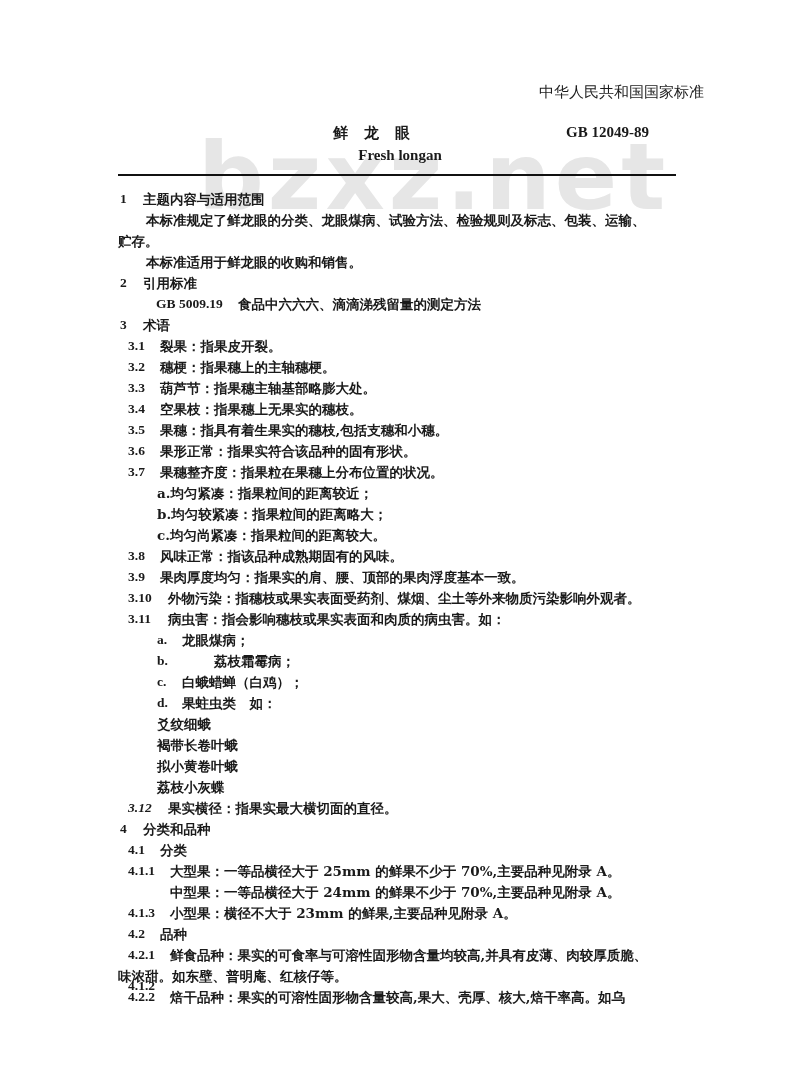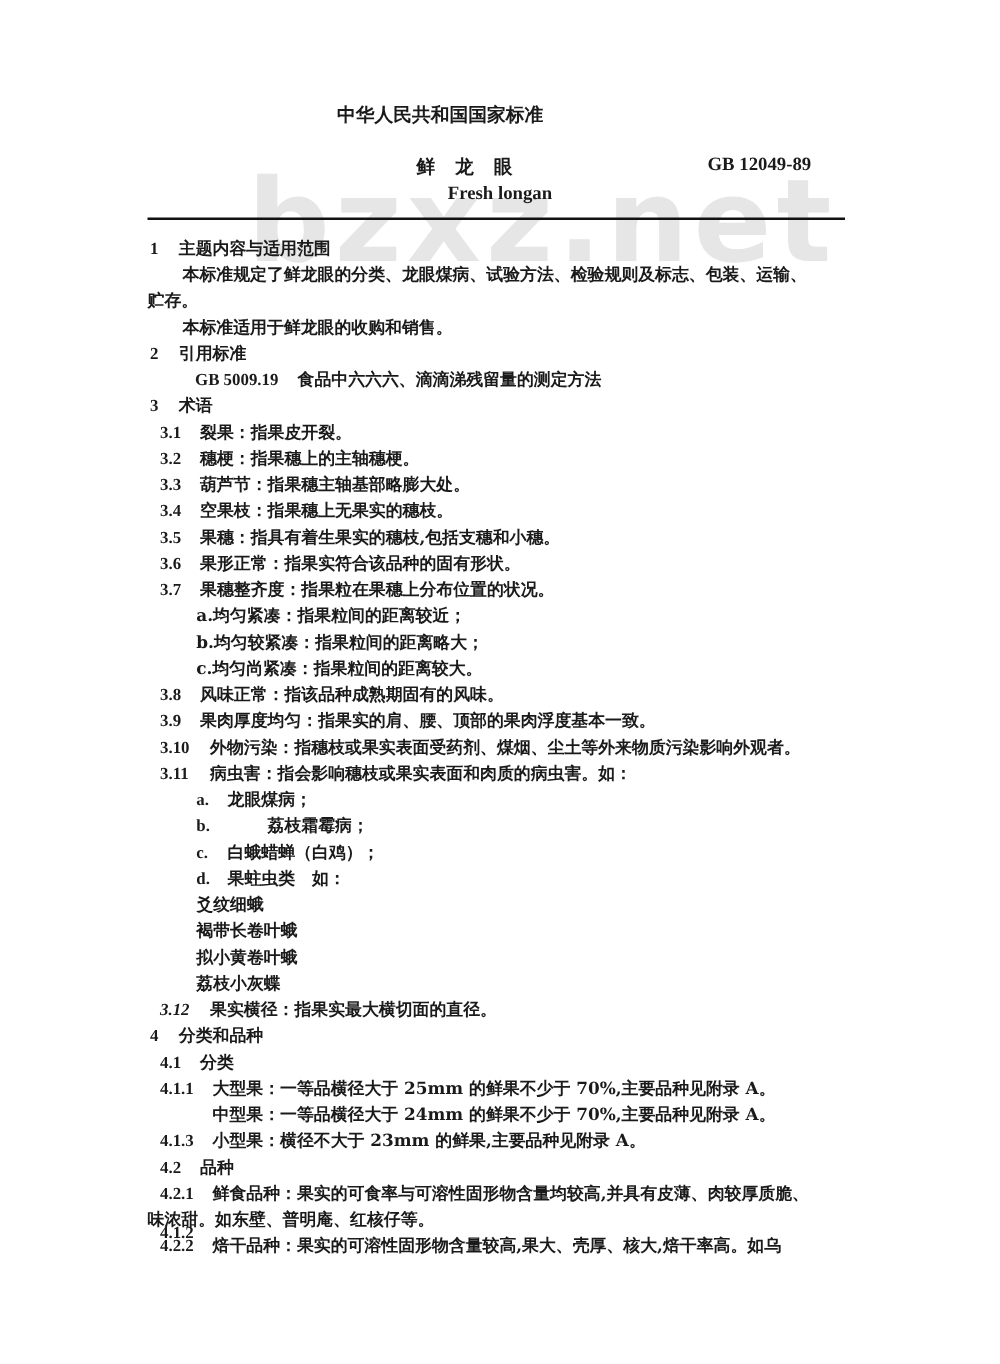--- a/index.html
+++ b/index.html
@@ -7,21 +7,21 @@
     width: 800px; height: 1091px; background: #ffffff; position: relative; overflow: hidden;
     font-family: "DejaVu Serif", "Liberation Serif", serif; color: #1a1a1a;
   }
   .watermark {
     position: absolute; left: 198px; top: 132px;
     font-family: "DejaVu Sans", "Liberation Sans", sans-serif; font-weight: bold;
     font-size: 92px; letter-spacing: 4px; color: #e6e6e6; line-height: 1;
     z-index: 0; user-select: none;
   }
   .abs { position: absolute; z-index: 1; white-space: nowrap; }
-  .national { left: 0; width: 704px; top: 83px; text-align: center; font-size: 15px; font-weight: bold; }
+  .national { left: 0; width: 704px; top: 83px; text-align: right; font-size: 15px; font-weight: normal; }
   .title-cn { left: 333px; top: 124px; font-size: 15px; font-weight: bold; letter-spacing: 16px; }
   .gb-code { left: 566px; top: 124px; font-family: "Liberation Serif", serif; font-size: 15px; font-weight: bold; }
   .title-en { left: 0; width: 800px; top: 147px; text-align: center; font-family: "Liberation Serif", serif; font-size: 15px; font-weight: bold; }
   .rule { position: absolute; left: 118px; top: 174px; width: 558px; height: 2px; background: #111; z-index: 1; }
   .line { position: absolute; z-index: 1; white-space: nowrap; font-size: 13.5px; font-weight: bold; line-height: 20px; }
   .num { display: inline-block; font-family: "Liberation Serif", serif; font-weight: bold; }
 </style>
 </head>
 <body>
 

